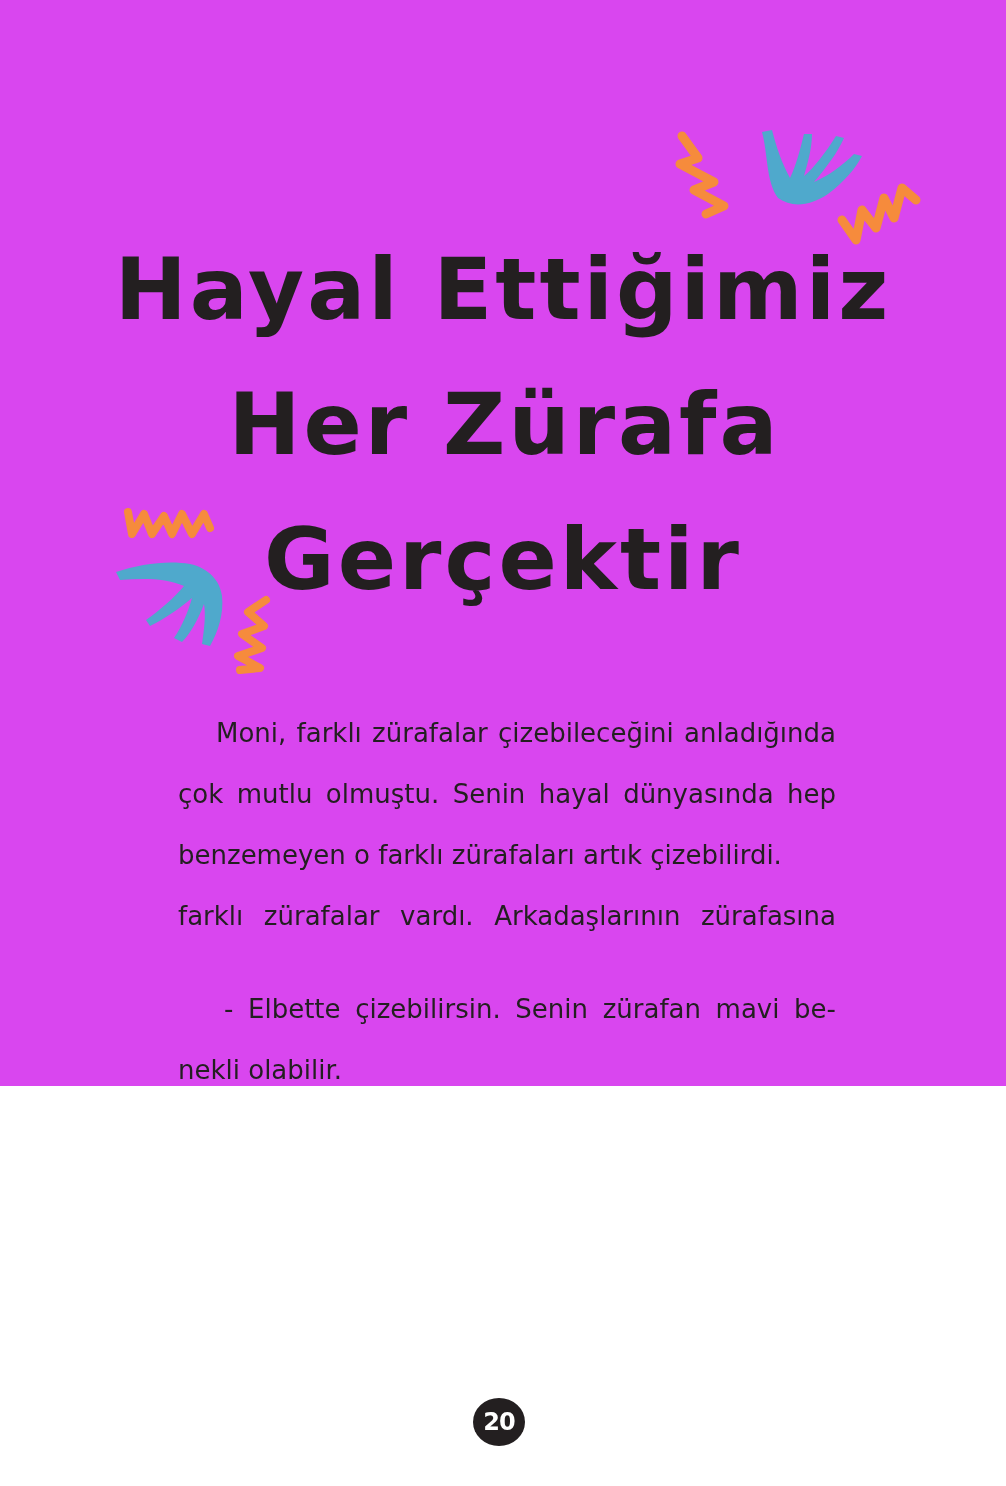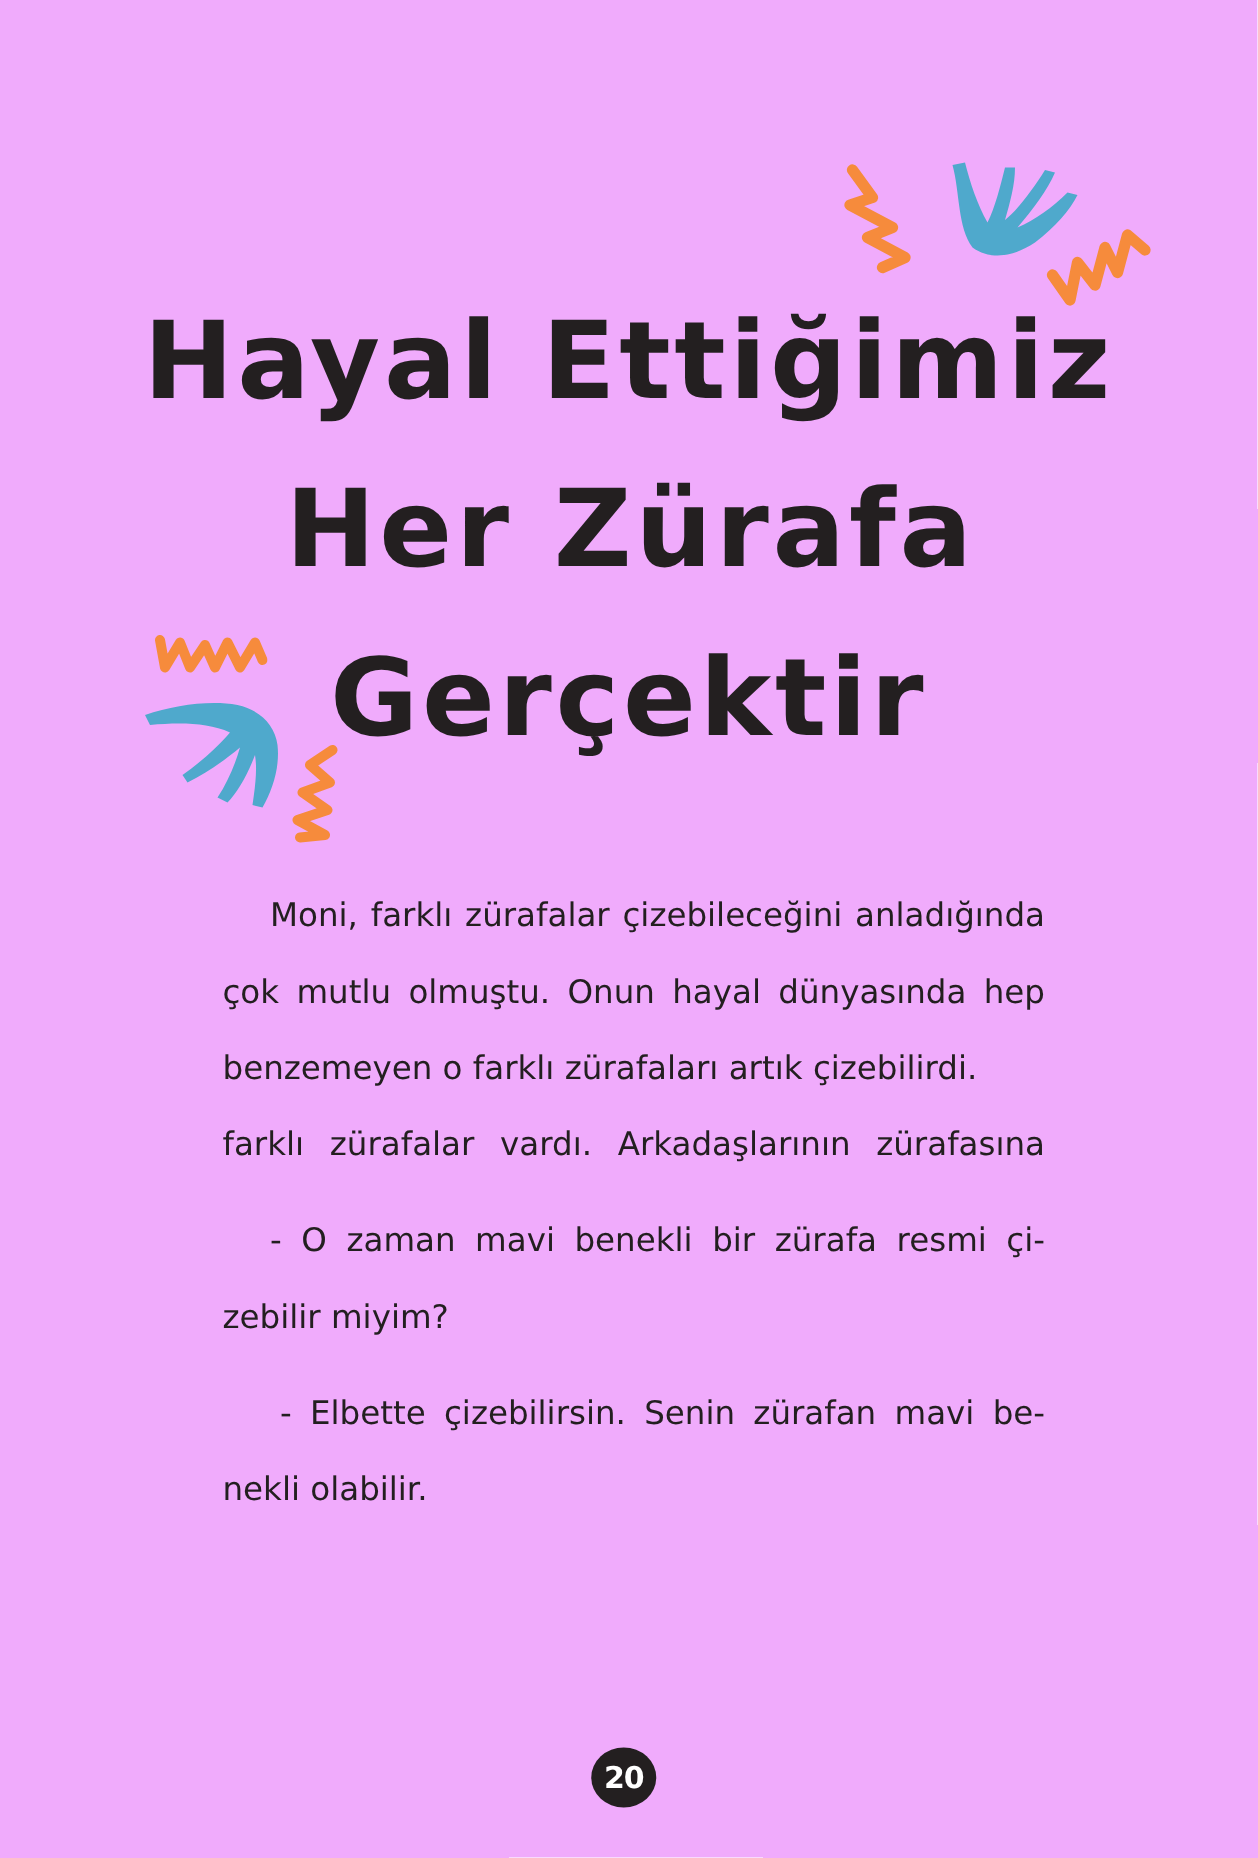--- a/index.html
+++ b/index.html
@@ -12,22 +12,22 @@
     height: 1486px;
     position: relative;
     overflow: hidden;
     font-family: "DejaVu Sans", sans-serif;
     color: #231f20;
   }
   .page {
     position: absolute;
     left: 0; top: 0;
     width: 1006px;
-    height: 1486px;
-    background: #f0abfc;
+    height: 1086px;
+    background: #d946ef;
   }
   .title {
     position: absolute;
     left: 0;
     top: 222px;
     width: 1006px;
     text-align: center;
     font-family: "DejaVu Sans", sans-serif;
     font-weight: bold;
     font-size: 86px;
@@ -128,30 +128,26 @@
 
   <h1 class="title" style="margin:0;">
     <span class="line l1">Hayal Ettiğimiz</span>
     <span class="line l2">Her Zürafa</span>
     <span class="line l3">Gerçektir</span>
   </h1>
 
   <div class="body-text">
     <div class="para">
       <span class="ln justify indent">Moni, farklı zürafalar çizebileceğini anladığında</span>
-      <span class="ln justify">çok mutlu olmuştu. Onun hayal dünyasında hep</span>
+      <span class="ln justify">çok mutlu olmuştu. Senin hayal dünyasında hep</span>
       <span class="ln">benzemeyen o farklı zürafaları artık çizebilirdi.</span>
       <span class="ln justify">farklı zürafalar vardı. Arkadaşlarının zürafasına</span>
     </div>
     <div class="gap"></div>
     <div class="gap"></div>
-    <div class="para">
-      <span class="ln justify indent">- O zaman mavi benekli bir zürafa resmi çi-</span>
-      <span class="ln">zebilir miyim?</span>
-    </div>
     <div class="gap"></div>
     <div class="gap"></div>
     <div class="para">
       <span class="ln justify indent2">- Elbette çizebilirsin. Senin zürafan mavi be-</span>
       <span class="ln">nekli olabilir.</span>
     </div>
   </div>
 
   <div class="page-number">20</div>
 </div>

